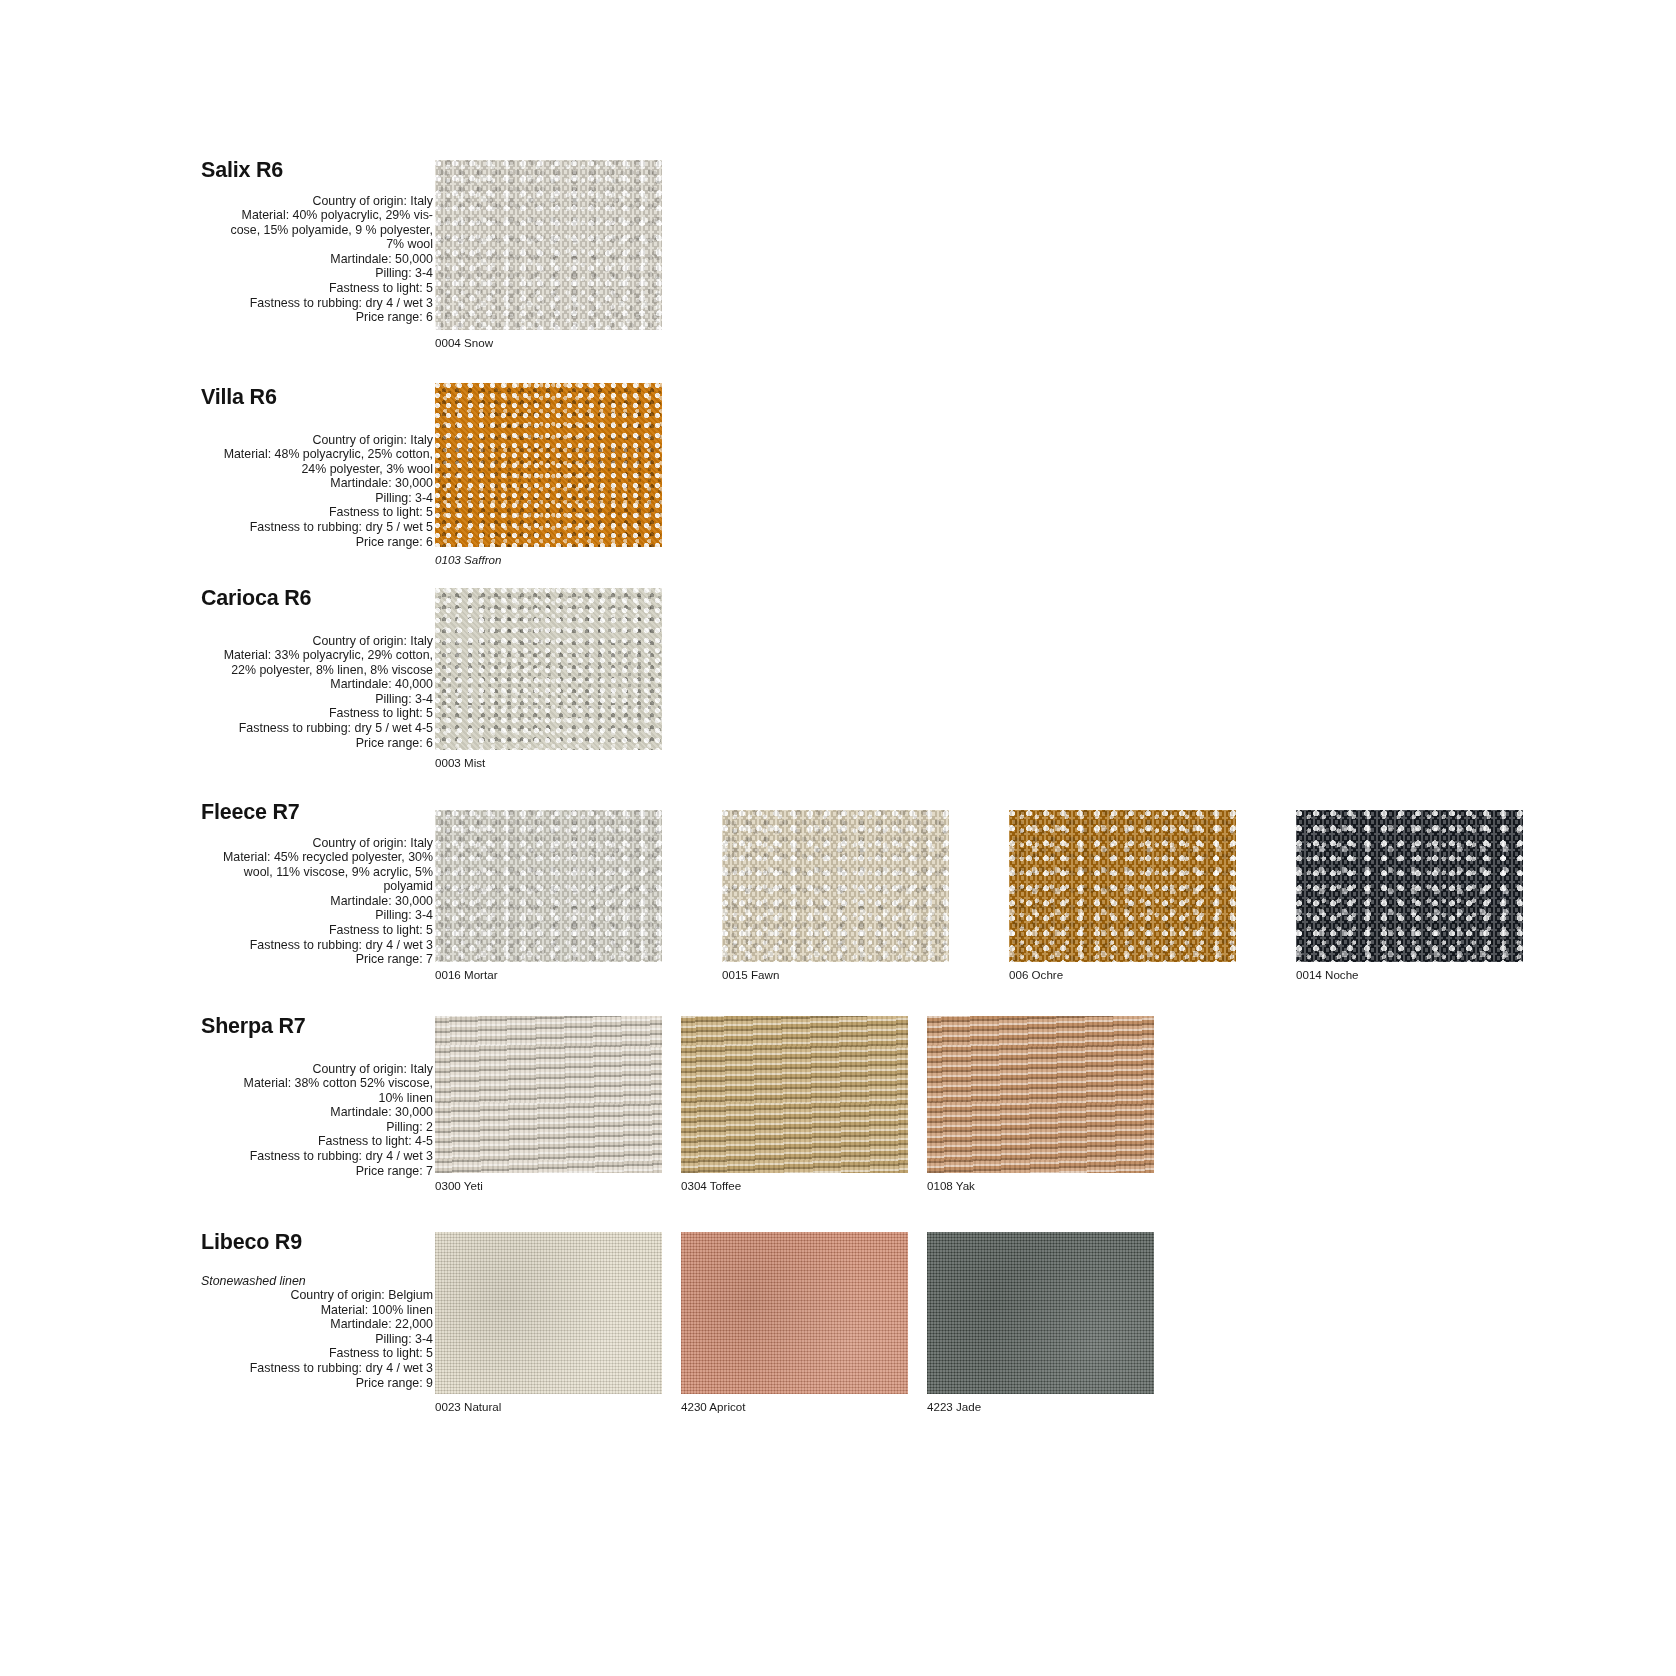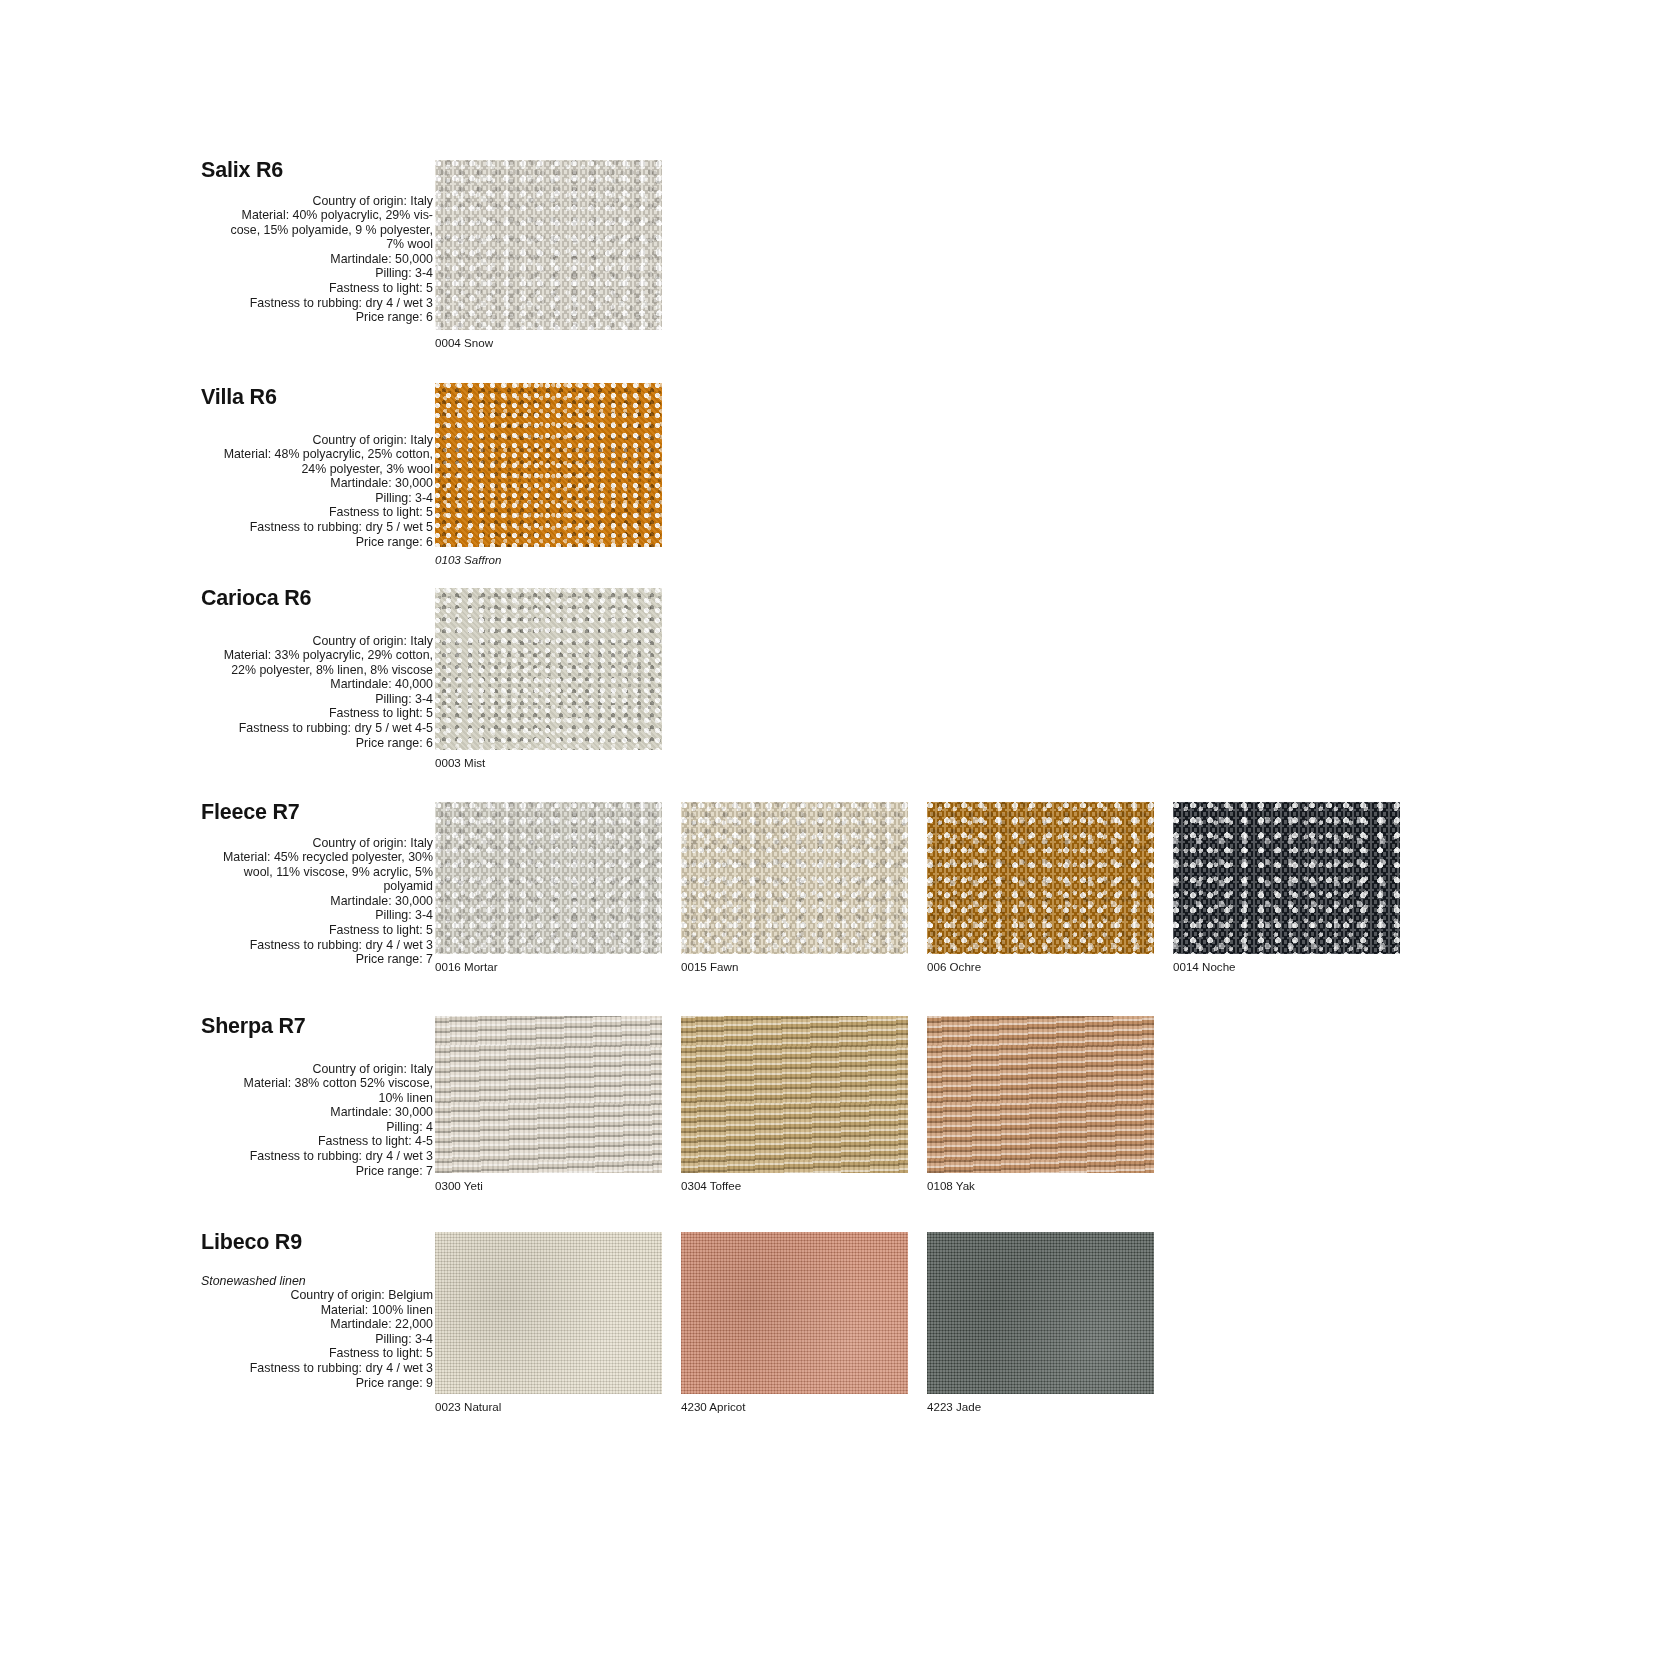--- a/index.html
+++ b/index.html
@@ -248,21 +248,21 @@
         <li>Material: 45% recycled polyester, 30%</li>
         <li>wool, 11% viscose, 9% acrylic, 5%</li>
         <li>polyamid</li>
         <li>Martindale: 30,000</li>
         <li>Pilling: 3-4</li>
         <li>Fastness to light: 5</li>
         <li>Fastness to rubbing: dry 4 / wet 3</li>
         <li>Price range: 7</li>
       </ul>
     </div>
-    <div class="swatch-row" style="top:0px;">
+    <div class="swatch-row" style="top:8px;gap:41px;">
       <div class="swatch-cell">
         <div class="swatch tex-boucle" style="height: 152px; background-color: rgb(207, 205, 194);">
           <div class="grain"></div>
           <div class="grain2"></div>
         </div>
         <div class="swatch-caption">0016 Mortar</div>
       </div>
       <div class="swatch-cell">
         <div class="swatch tex-boucle" style="height: 152px; background-color: rgb(216, 205, 180);">
           <div class="grain"></div>
@@ -288,21 +288,21 @@
   </div>
 
   <div class="group" style="top:1016px;">
     <div class="spec-col">
       <h2 class="group-title" style="margin-bottom:24px;">Sherpa R7</h2>
       <ul class="spec-list">
         <li>Country of origin: Italy</li>
         <li>Material: 38% cotton 52% viscose,</li>
         <li>10% linen</li>
         <li>Martindale: 30,000</li>
-        <li>Pilling: 4</li>
+        <li>Pilling: 2</li>
         <li>Fastness to light: 4-5</li>
         <li>Fastness to rubbing: dry 4 / wet 3</li>
         <li>Price range: 7</li>
       </ul>
     </div>
     <div class="swatch-row" style="top:0px;">
       <div class="swatch-cell">
         <div class="swatch tex-rib" style="height: 157px; background-color: rgb(222, 214, 200);">
           <div class="grain"></div>
           <div class="grain2"></div>

